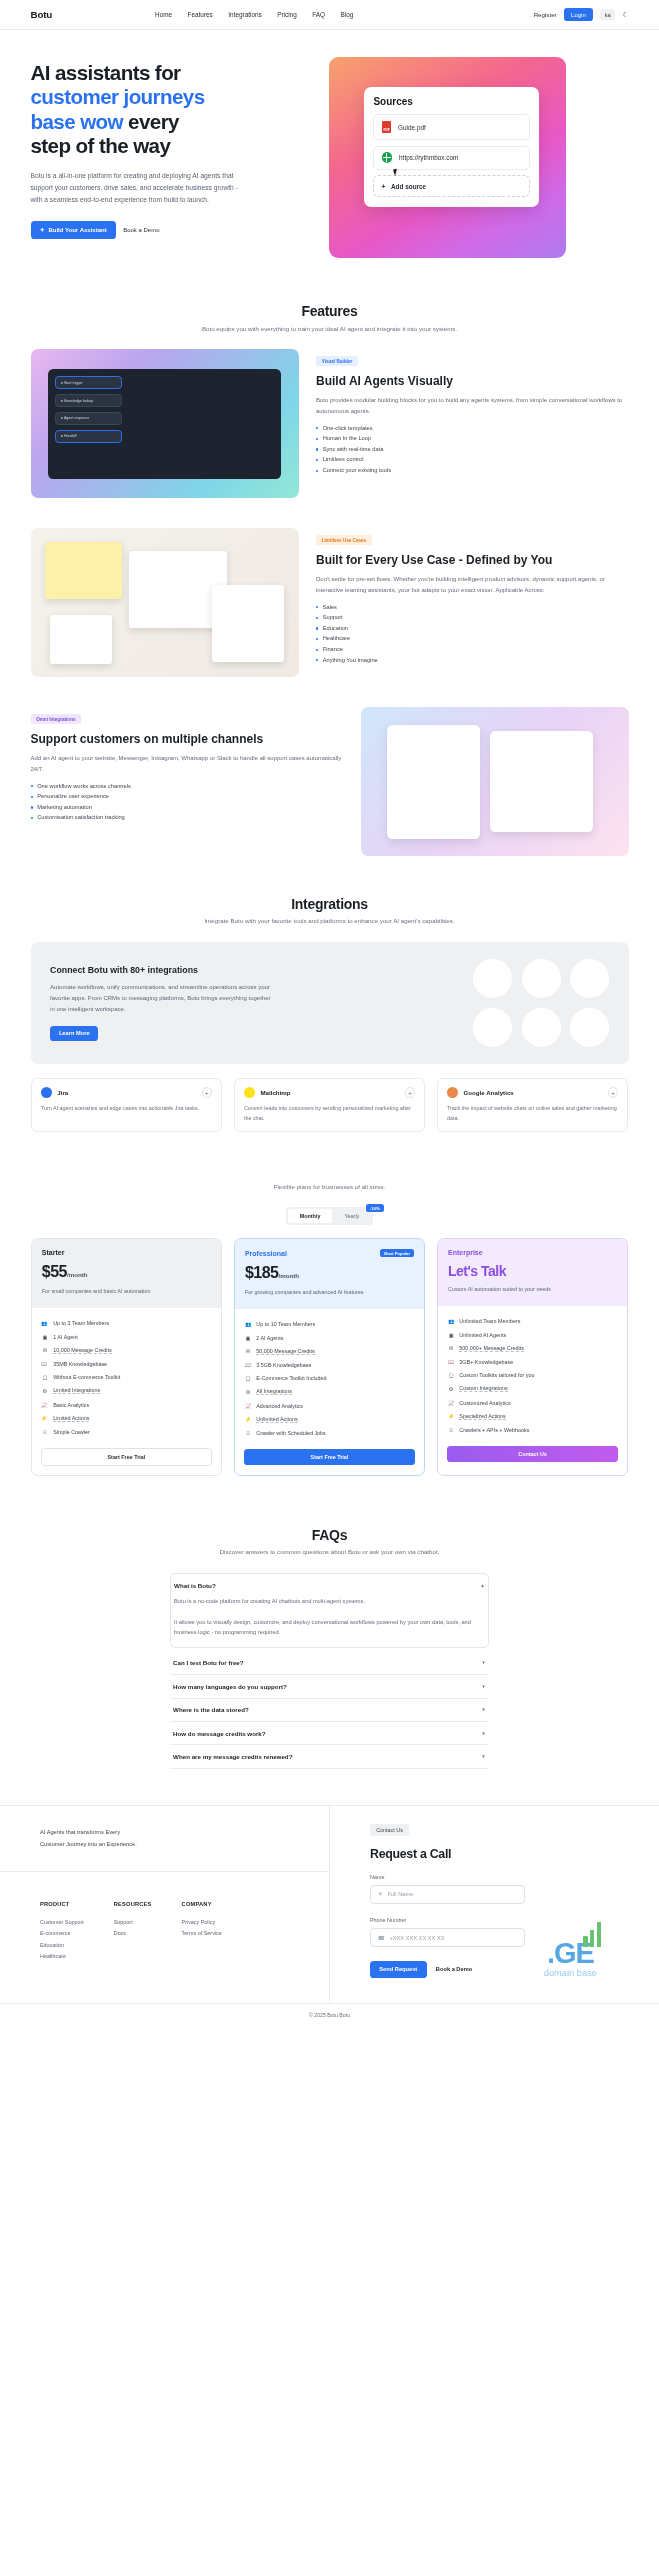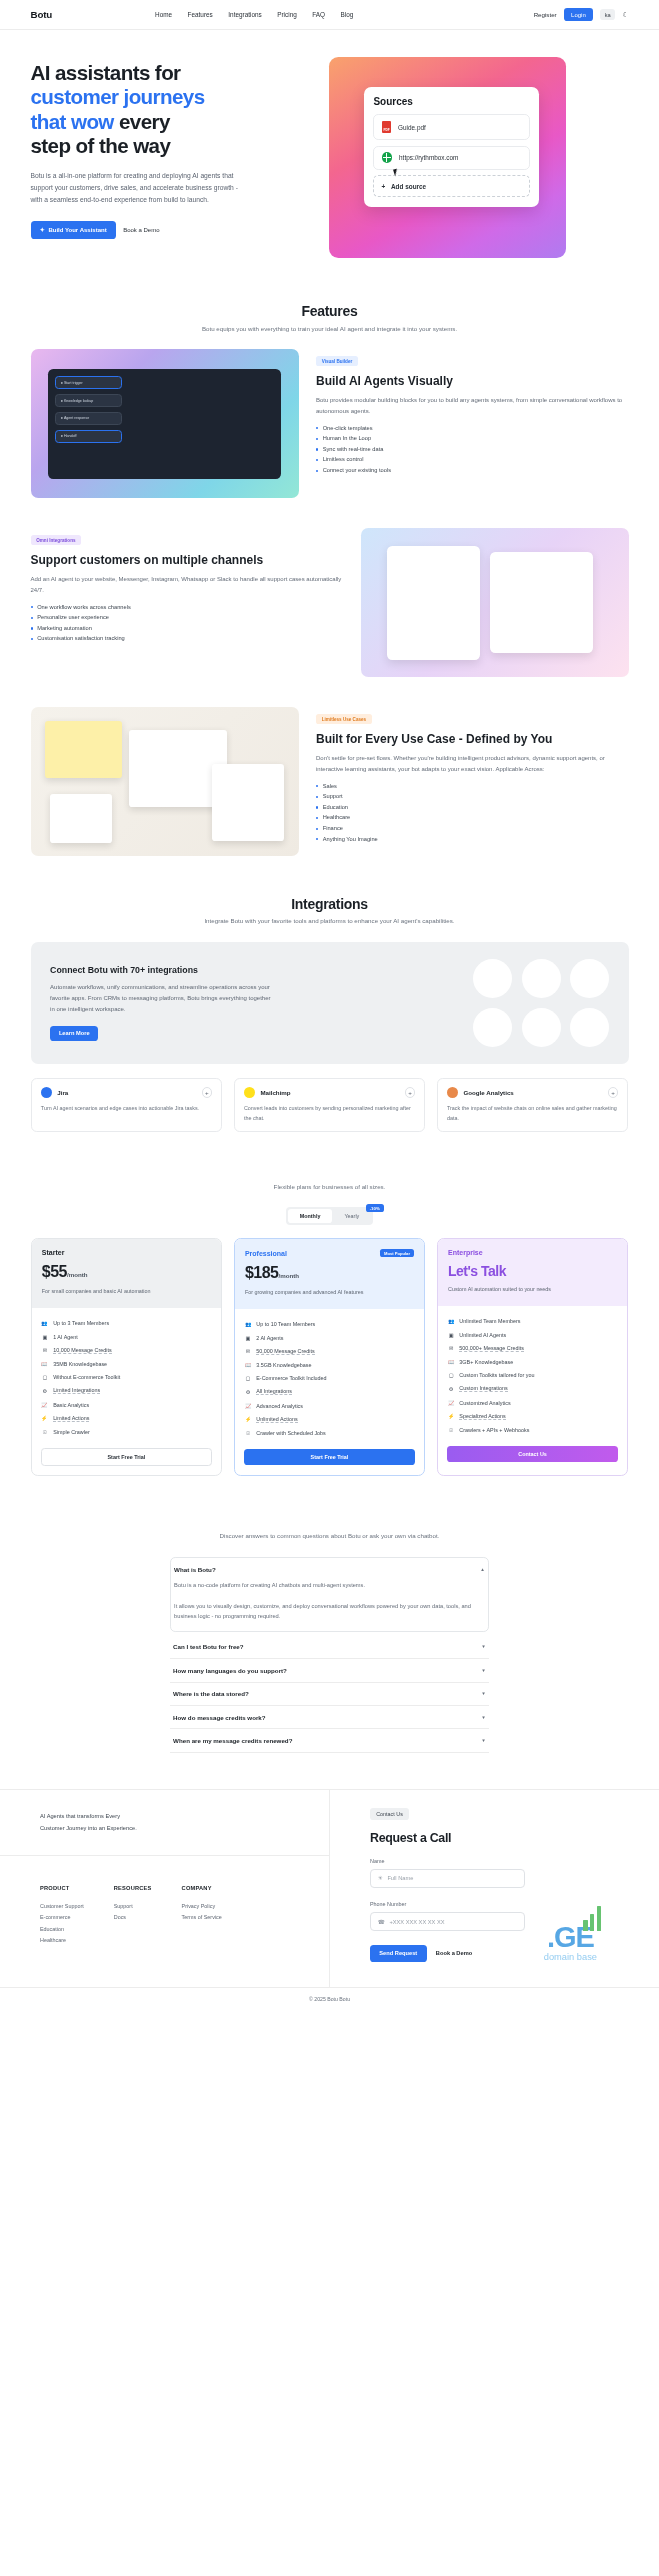--- a/index.html
+++ b/index.html
@@ -293,21 +293,21 @@
       <span class="moon">☾</span>
     </div>
   </div>
 </header>
 
 <section class="wrap hero">
   <div class="hero-left">
     <h1 class="hero-title">
       <span>AI assistants for</span><br>
       <span class="blue">customer journeys</span><br>
-      <span class="blue">that wow</span>
+      <span class="blue">base wow</span>
       <span>every</span><br>
       <span>step of the way</span>
     </h1>
     <p class="hero-sub">Botu is a all-in-one platform for creating and deploying AI agents that support your customers, drive sales, and accelerate business growth - with a seamless end-to-end experience from build to launch.</p>
     <div class="hero-btns">
       <button class="btn-primary">
         <span>✦</span>
         <span>Build Your Assistant</span>
       </button>
       <span class="btn-ghost">Book a Demo</span>
@@ -354,38 +354,20 @@
       <span class="badge badge-blue">Visual Builder</span>
       <h3>Build AI Agents Visually</h3>
       <p class="desc">Botu provides modular building blocks for you to build any agents systems, from simple conversational workflows to autonomous agents.</p>
       <ul class="bullets">
         <li>One-click templates</li>
         <li>Human In the Loop</li>
         <li>Sync with real-time data</li>
         <li>Limitless control</li>
         <li>Connect your existing tools</li>
       </ul>
-    </div>
-  </div>
-
-  <div class="feature-row">
-    <div class="feature-text">
-      <span class="badge badge-purple">Omni Integrations</span>
-      <h3>Support customers on multiple channels</h3>
-      <p class="desc">Add an AI agent to your website, Messenger, Instagram, Whatsapp or Slack to handle all support cases automatically 24/7.</p>
-      <ul class="bullets">
-        <li>One workflow works across channels</li>
-        <li>Personalize user experience</li>
-        <li>Marketing automation</li>
-        <li>Customisation satisfaction tracking</li>
-      </ul>
-    </div>
-    <div class="feature-visual fv-2">
-      <div class="chat-mock"></div>
-      <div class="chat-mock2"></div>
     </div>
   </div>
 
   <div class="feature-row">
     <div class="feature-visual fv-3">
       <div class="paper-mock" style="left:14.4px;top:13.4px;width:77px;height:57px;background:#fdf0a8;"></div>
       <div class="paper-mock" style="left:98px;top:23px;width:98px;height:77px;"></div>
       <div class="paper-mock" style="left:181px;top:57px;width:72px;height:77px;"></div>
       <div class="paper-mock" style="left:19.6px;top:87px;width:62px;height:49px;"></div>
     </div>
@@ -396,30 +378,48 @@
       <ul class="bullets">
         <li>Sales</li>
         <li>Support</li>
         <li>Education</li>
         <li>Healthcare</li>
         <li>Finance</li>
         <li>Anything You Imagine</li>
       </ul>
     </div>
   </div>
+
+  <div class="feature-row">
+    <div class="feature-text">
+      <span class="badge badge-purple">Omni Integrations</span>
+      <h3>Support customers on multiple channels</h3>
+      <p class="desc">Add an AI agent to your website, Messenger, Instagram, Whatsapp or Slack to handle all support cases automatically 24/7.</p>
+      <ul class="bullets">
+        <li>One workflow works across channels</li>
+        <li>Personalize user experience</li>
+        <li>Marketing automation</li>
+        <li>Customisation satisfaction tracking</li>
+      </ul>
+    </div>
+    <div class="feature-visual fv-2">
+      <div class="chat-mock"></div>
+      <div class="chat-mock2"></div>
+    </div>
+  </div>
 </section>
 
 <section class="wrap" style="margin-top:24px;">
   <div class="section-head">
     <h2>Integrations</h2>
     <p>Integrate Botu with your favorite tools and platforms to enhance your AI agent's capabilities.</p>
   </div>
   <div class="integ-panel">
     <div>
-      <h3>Connect Botu with 70+ integrations</h3>
+      <h3>Connect Botu with 80+ integrations</h3>
       <p>Automate workflows, unify communications, and streamline operations across your favorite apps. From CRMs to messaging platforms, Botu brings everything together in one intelligent workspace.</p>
       <button class="btn-learn">Learn More</button>
     </div>
     <div class="logo-grid">
       <div class="logo-circle"></div>
       <div class="logo-circle"></div>
       <div class="logo-circle"></div>
       <div class="logo-circle"></div>
       <div class="logo-circle"></div>
       <div class="logo-circle"></div>
@@ -619,20 +619,21 @@
             <span class="ftxt">Crawlers + APIs + Webhooks</span>
           </li>
       </ul>
       <div class="pc-cta"><button class="cta-purple">Contact Us</button></div>
     </div>
   </div>
 </section>
 
 <section class="wrap" style="margin-top:41px;">
   <div class="section-head">
+    <h2>FAQs</h2>
     <p>Discover answers to common questions about Botu or ask your own via chatbot.</p>
   </div>
   <div class="faq-list">
     <div class="faq-item open">
       <div class="faq-q">
         <span>What is Botu?</span>
         <span class="chev">▲</span>
       </div>
       <div class="faq-a" style="white-space:pre-line;">Botu is a no-code platform for creating AI chatbots and multi-agent systems.
 

